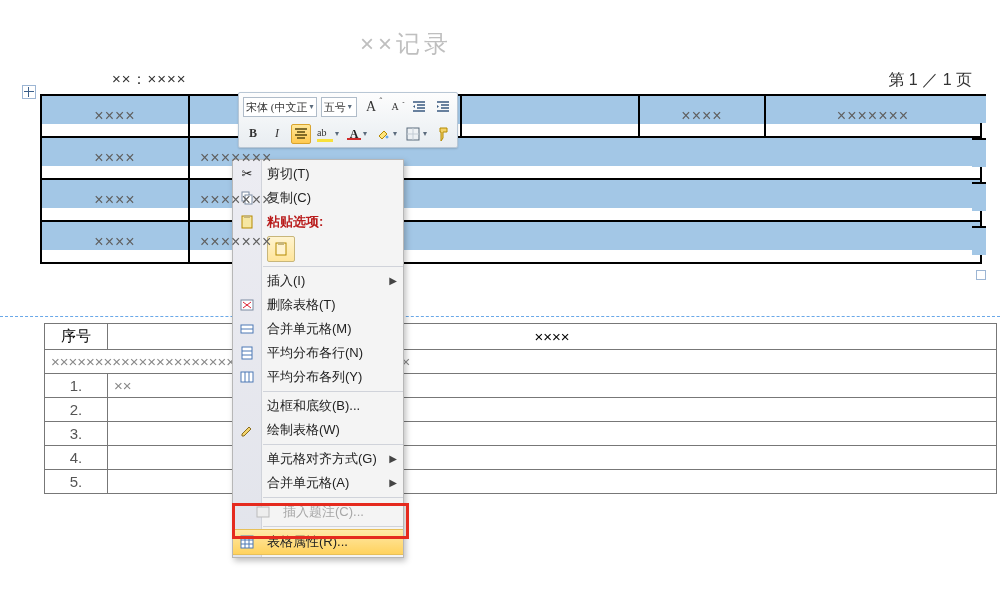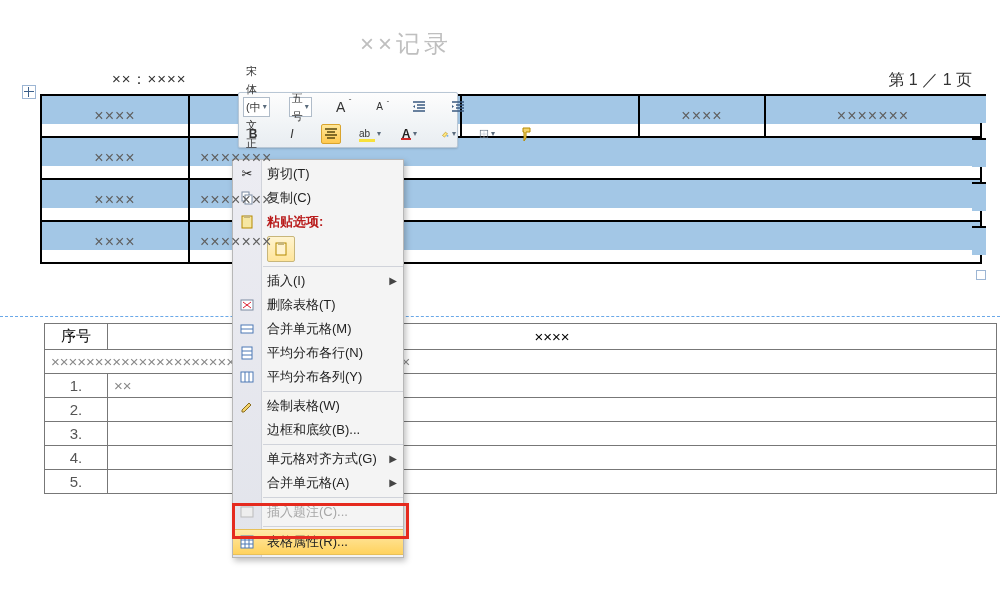--- a/index.html
+++ b/index.html
@@ -155,23 +155,24 @@
     border: 1px solid #b9c7d5;
     border-radius: 2px;
     box-shadow: 0 1px 2px rgba(0,0,0,0.15);
     font-size: 12px;
     display: flex;
     flex-direction: column;
   }
   .mt-row {
     display: flex;
     align-items: center;
-    gap: 19px;
+    gap: 4px;
     height: 27px;
     padding: 0 4px;
+    font-family: Liberation Serif, serif;
   }
   .mt-sel {
     height: 18px;
     border: 1px solid #b0bcc9;
     background: #fff;
     padding: 0 2px;
     line-height: 18px;
     font-size: 11px;
     display: flex;
     align-items: center;
@@ -230,21 +231,21 @@
   }
   .ctx .item .ic {
     position: absolute;
     left: 4px; top: 2px;
     width: 20px; height: 20px;
     display: flex;
     align-items: center;
     justify-content: center;
     font-size: 13px;
   }
-  .ctx .item.disabled { color: #a7a7a7; }
+  .ctx .item.disabled { color: #a7a7a7; margin-left: 16px; }
   .ctx .section {
     font-weight: bold;
     color: #b91c1c;
   }
   .ctx .sep {
     height: 1px;
     margin: 2px 0 2px 30px;
     background: #d0d3da;
   }
   .ctx .sub-arrow {
@@ -541,30 +542,30 @@
             <rect x="2" y="3" width="12" height="10" fill="#fff" stroke="#4c78b5"></rect>
             <path d="M6 3v10M10 3v10" stroke="#4c78b5"></path>
           </svg>
     </span>
     <span>平均分布各列(Y)</span>
         <span></span>
   </div>
   <div class="sep"></div>
 
   <div class="item">
+    <span>边框和底纹(B)...</span>
+        <span></span>
+  </div>
+  <div class="item">
     <span class="ic">
       <svg class="icon" viewBox="0 0 16 16">
             <path d="M3 12l7-7 2 2-7 7H3z" fill="#f3d36b" stroke="#8a6d1e"></path>
           </svg>
     </span>
     <span>绘制表格(W)</span>
-        <span></span>
-  </div>
-  <div class="item">
-    <span>边框和底纹(B)...</span>
         <span></span>
   </div>
   <div class="sep"></div>
 
   <div class="item">
     <span>单元格对齐方式(G)</span>
     <span class="sub-arrow">▶</span>
   </div>
   <div class="item">
     <span>合并单元格(A)</span>

